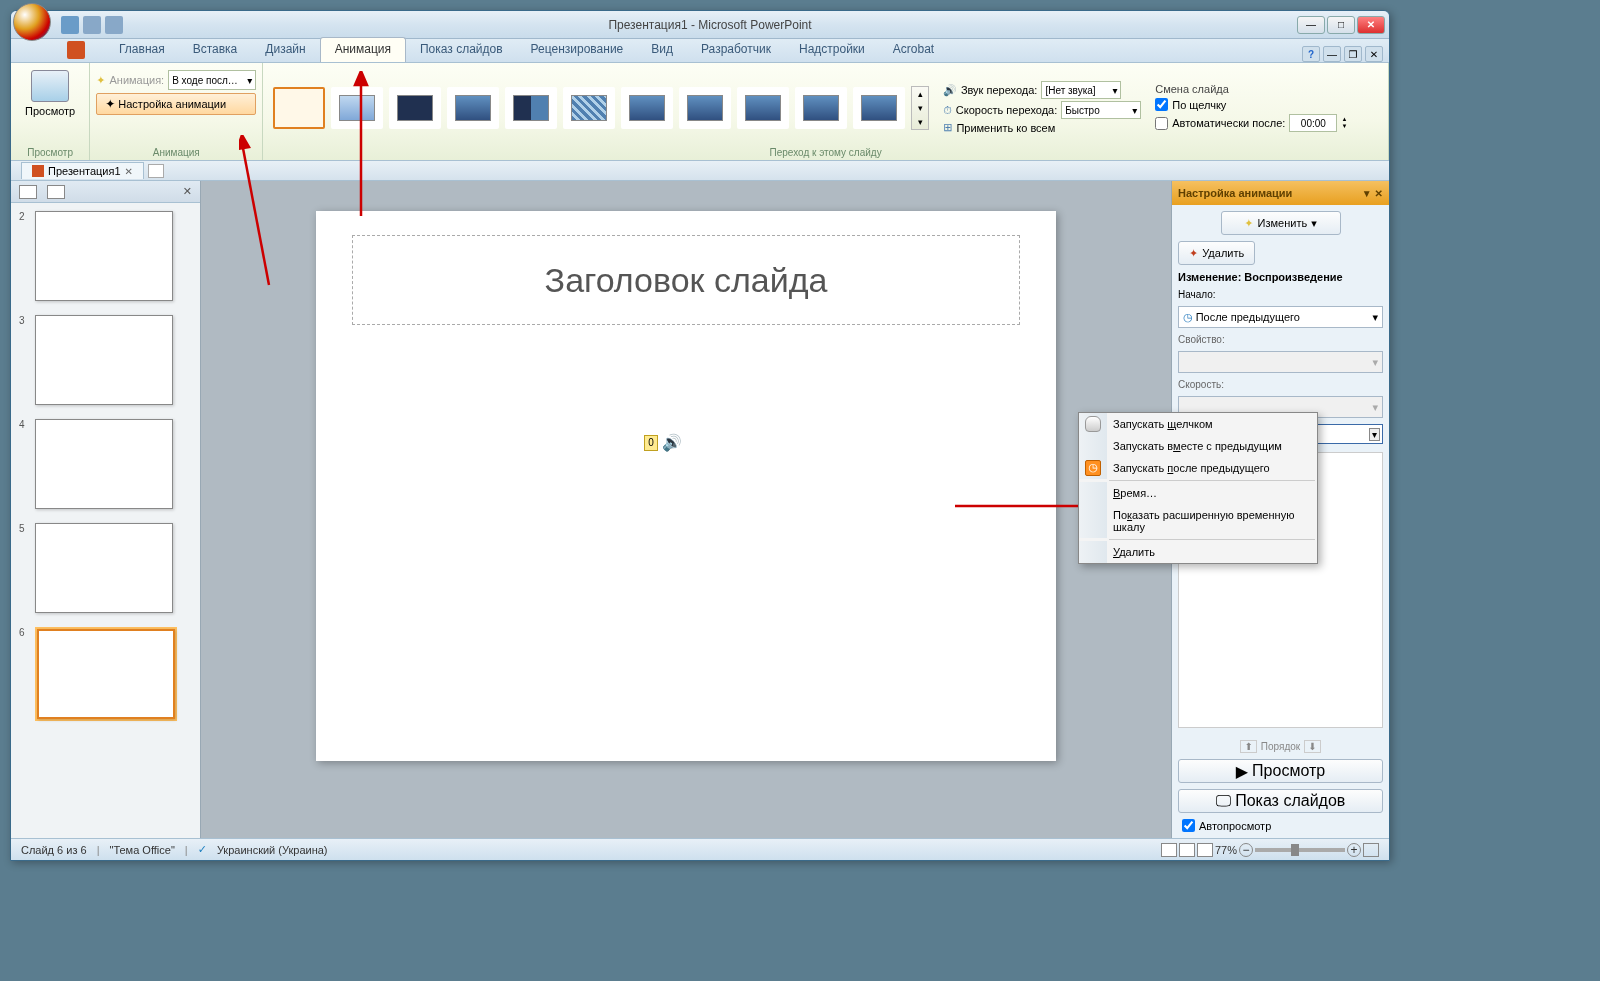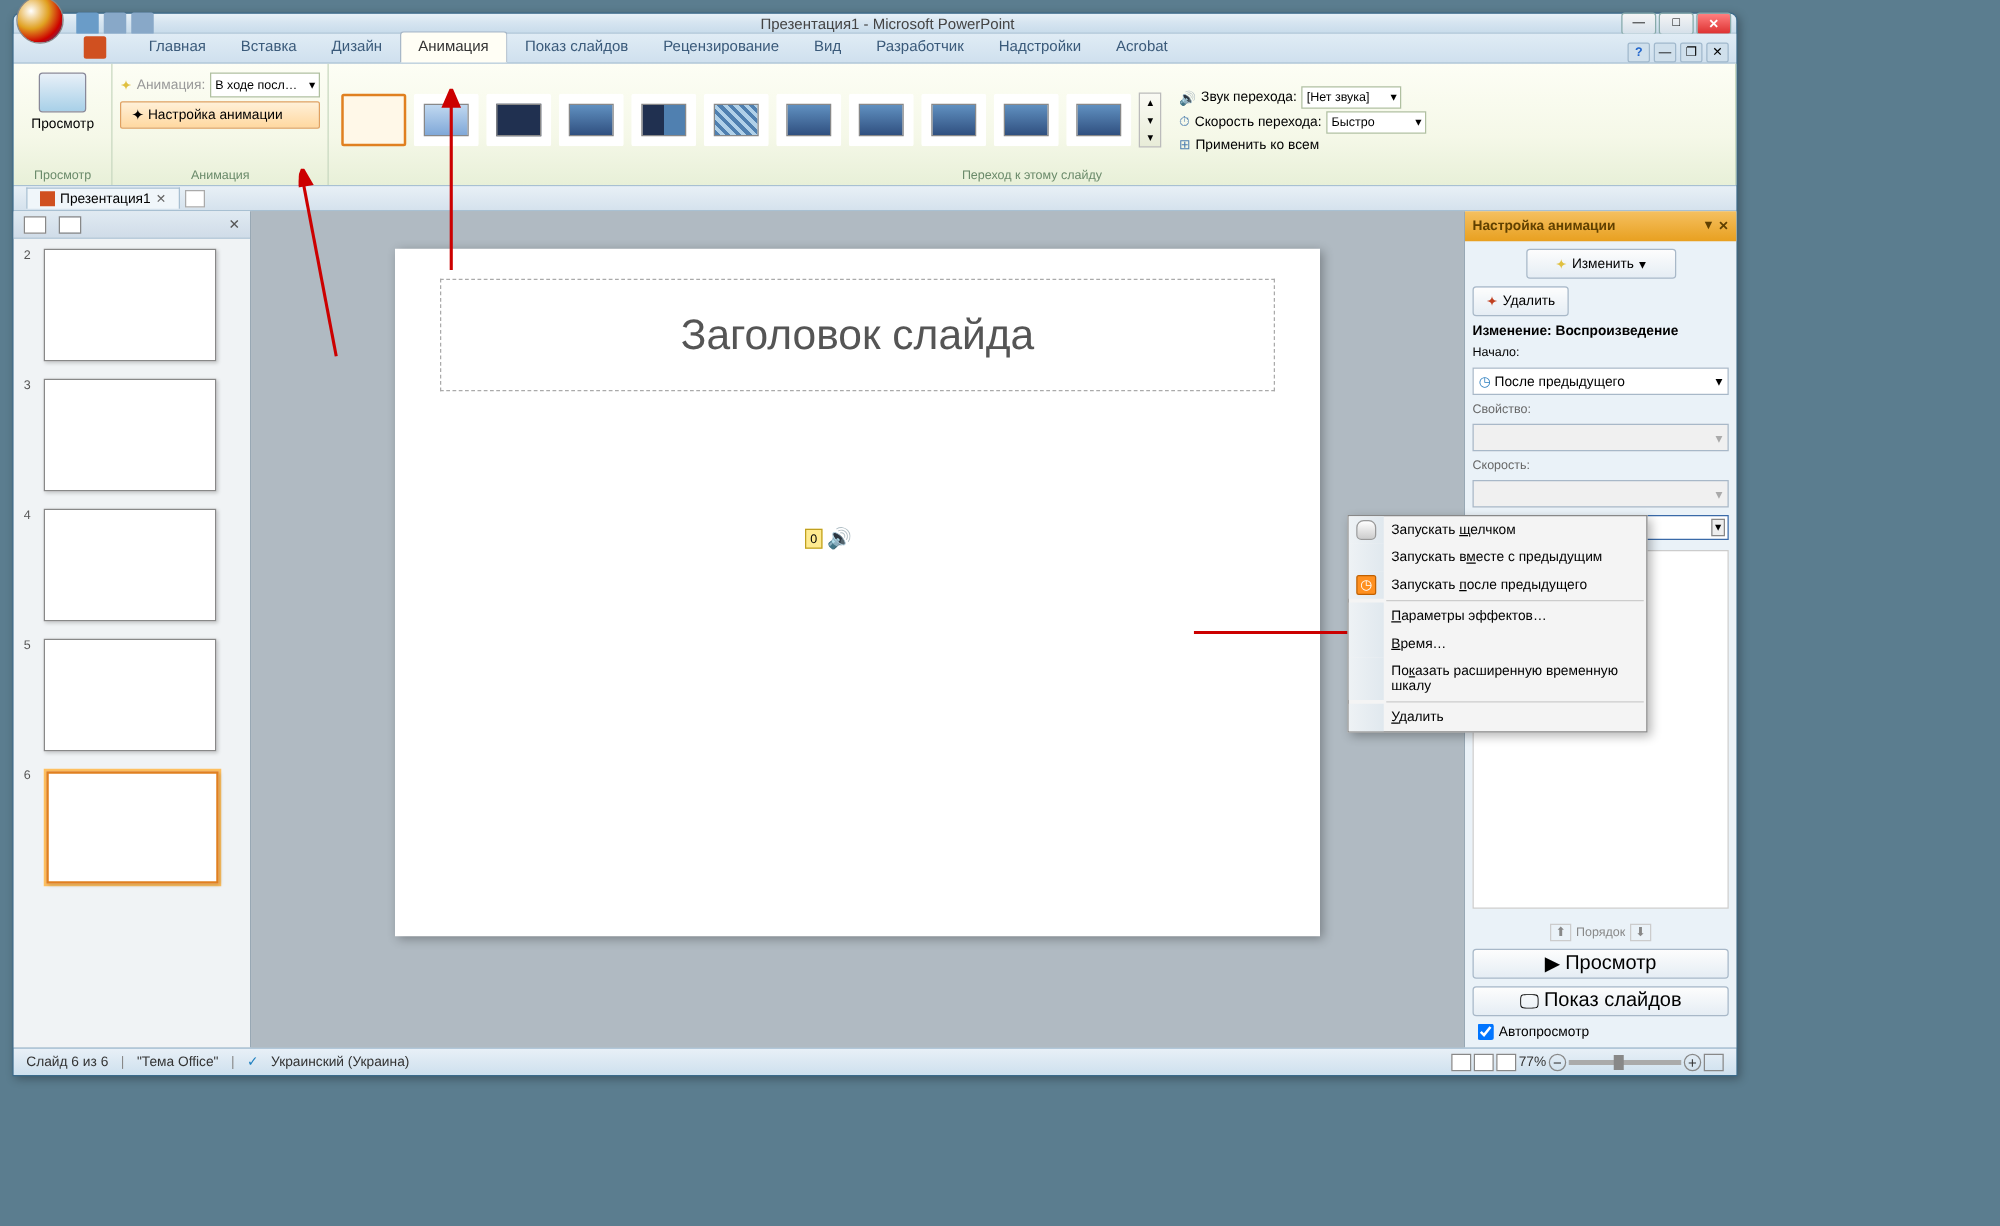--- a/index.html
+++ b/index.html
@@ -1,18 +1,18 @@
 <!DOCTYPE html>
 <html><head>
 <meta charset="utf-8">
 <style>
 * { box-sizing: border-box; margin: 0; padding: 0; font-family: 'Segoe UI', Tahoma, sans-serif; }
 body { background: #5b7d8f; overflow: hidden; }
 .window { position: absolute; top: 10px; left: 10px; right: 210px; bottom: 120px; background: #c5d9e8; border: 1px solid #3a6a8a; border-radius: 6px 6px 0 0; box-shadow: 2px 2px 8px rgba(0,0,0,0.3); display: flex; flex-direction: column; }
-.titlebar { height: 16px; background: linear-gradient(180deg, #e7f0f7 0%, #d5e4f0 50%, #c9dceb 100%); display: flex; align-items: center; padding: 0 4px; border-bottom: 1px solid #a0b8cc; border-radius: 6px 6px 0 0; justify-content: flex-end; }
+.titlebar { height: 28px; background: linear-gradient(180deg, #e7f0f7 0%, #d5e4f0 50%, #c9dceb 100%); display: flex; align-items: center; padding: 0 4px; border-bottom: 1px solid #a0b8cc; border-radius: 6px 6px 0 0; justify-content: flex-end; }
 .office-btn { width: 38px; height: 38px; margin: -6px 4px 0 -2px; background: radial-gradient(circle at 30% 30%, #fff, #e0a020 40%, #c00 70%, #0060c0); border-radius: 50%; border: 1px solid #888; position: relative; z-index: 10; }
 .qat { display: flex; gap: 4px; margin-left: 6px; }
 .qat-icon { width: 18px; height: 18px; background: #6a9cc8; border-radius: 2px; }
 .title { flex: 1; text-align: center; font-size: 12px; color: #444; }
 .win-controls { display: flex; gap: 2px; }
 .win-btn { width: 28px; height: 18px; border: 1px solid #8aa; background: linear-gradient(#f5f5f5, #d5e0ea); border-radius: 3px; font-size: 10px; display: flex; align-items: center; justify-content: center; cursor: pointer; }
 .win-btn.close { background: linear-gradient(#ff8080, #dd3030); color: #fff; font-weight: bold; }
 .second-row { height: 24px; background: linear-gradient(#e0ecf5, #cfe0ee); display: flex; align-items: flex-end; padding-left: 56px; border-bottom: 1px solid #a8c0d2; }
 .pp-launch { width: 18px; height: 18px; background: #d05020; border-radius: 2px; margin-right: 20px; margin-bottom: 3px; }
 .tab { padding: 4px 14px 6px; font-size: 12px; color: #3a5a7a; cursor: pointer; }
@@ -218,20 +218,36 @@
             <div class="combo">
                 <span>Быстро</span>
                 <span>▾</span>
               </div>
           </div>
           <div class="trans-opt-row" style="cursor:pointer">
             <span style="color:#5080b0">⊞</span>
             <span>Применить ко всем</span>
           </div>
         </div>
+        <div class="slide-change">
+          <div style="font-size:11px;color:#444">Смена слайда</div>
+          <div class="row">
+            <input type="checkbox" checked="" style="">
+            <span>По щелчку</span>
+          </div>
+          <div class="row">
+            <input type="checkbox" style="">
+            <span>Автоматически после:</span>
+            <input class="time-input" value="00:00" style="">
+            <div style="display:flex;flex-direction:column;font-size:6px;line-height:7px">
+                <span>▲</span>
+                <span>▼</span>
+              </div>
+          </div>
+        </div>
       </div>
       <div class="rgroup-title">Переход к этому слайду</div>
     </div>
   </div>
 
   <div class="doc-tabs">
     <div class="doc-tab">
       <span style="width:12px;height:12px;background:#d05020;display:inline-block"></span>
       <span>Презентация1</span>
       <span class="doc-tab-close">✕</span>
@@ -405,24 +421,20 @@
   </div>
   <div class="ctx-item">
     <div class="ctx-icon-col">
         <div class="ctx-icon" style="background:#ff9020;border:1px solid #c06000;border-radius:2px;color:#fff;font-size:11px;text-align:center">◷</div>
       </div>
     <span>Запускать <u>п</u>осле предыдущего</span>
   </div>
   <div class="ctx-sep"></div>
   <div class="ctx-item">
     <div class="ctx-icon-col"></div>
-    <span><u>П</u>араметры эффектов…</span>
-  </div>
-  <div class="ctx-item">
-    <div class="ctx-icon-col"></div>
     <span><u>В</u>ремя…</span>
   </div>
   <div class="ctx-item">
     <div class="ctx-icon-col"></div>
     <span>По<u>к</u>азать расширенную временную шкалу</span>
   </div>
   <div class="ctx-sep"></div>
   <div class="ctx-item">
     <div class="ctx-icon-col"></div>
     <span><u>У</u>далить</span>

